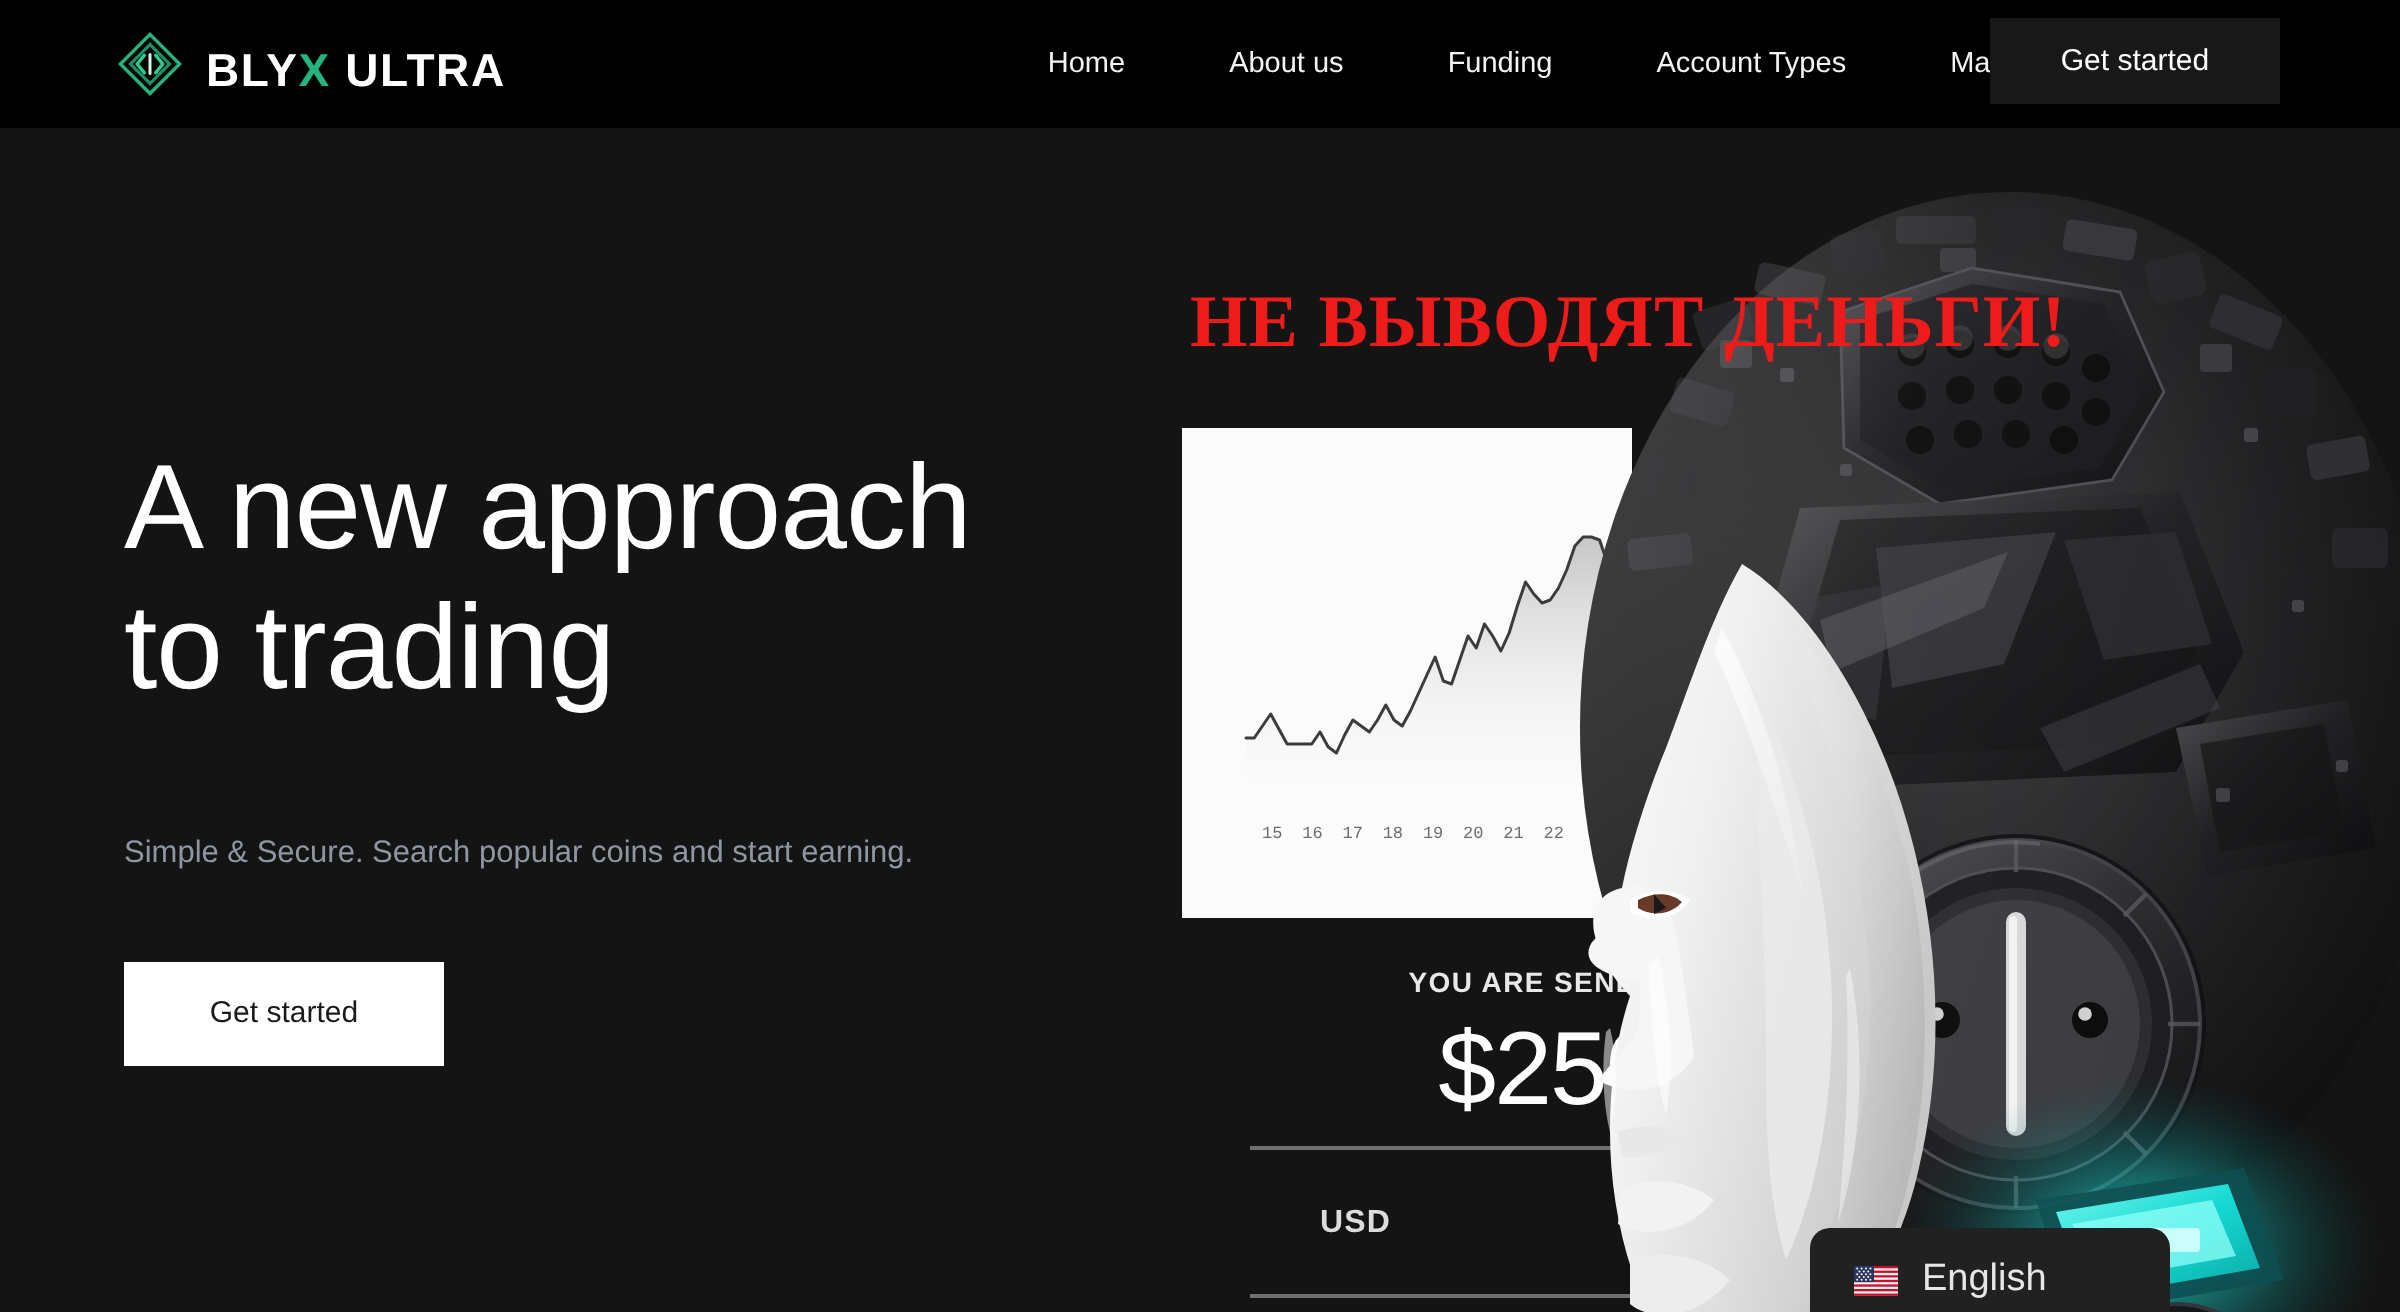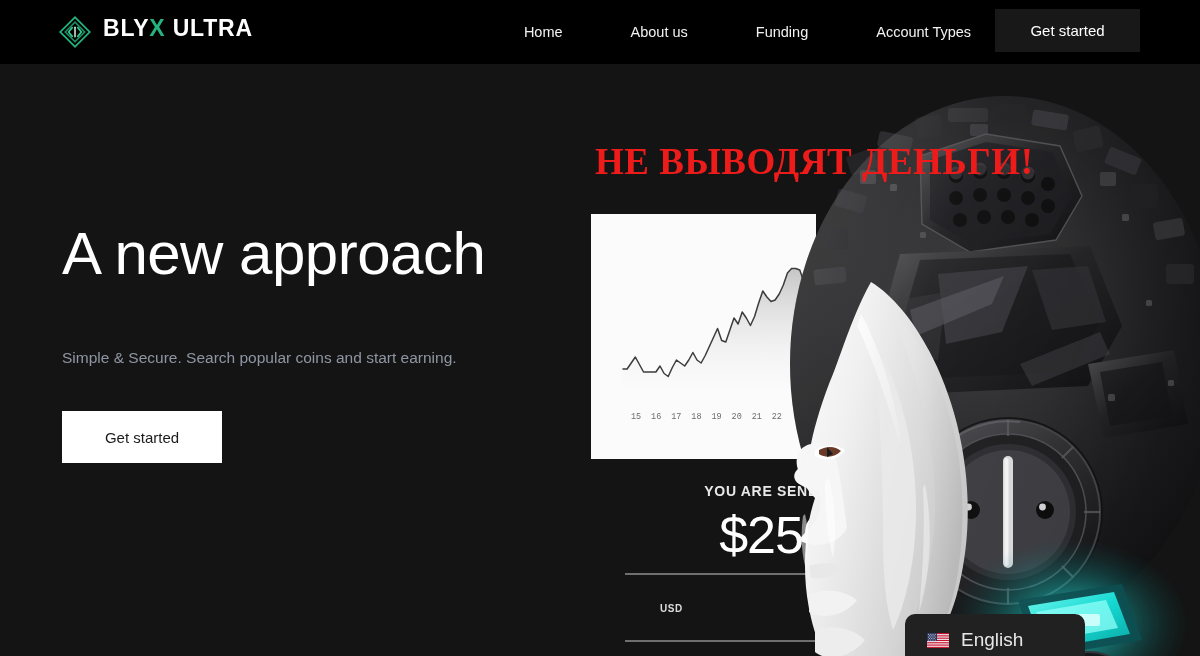--- a/index.html
+++ b/index.html
@@ -20,42 +20,42 @@
     width: 1200px;
     height: 64px;
     background: #000000;
     display: flex;
     align-items: center;
     z-index: 60;
   }
 
   .brand {
     display: flex;
-    align-items: flex-start;
+    align-items: flex-end;
     gap: 11px;
     margin-left: 58px;
   }
   .brand-mark {
     width: 34px;
     height: 34px;
     display: block;
   }
   .brand-text {
     font-size: 23px;
     font-weight: bold;
     letter-spacing: 0.8px;
     color: #ffffff;
     white-space: nowrap;
   }
   .brand-text .accent { color: #24b47e; }
 
   .main-nav {
     display: flex;
     align-items: center;
-    gap: 16px;
+    gap: 0;
     margin-left: 245px;
   }
   .nav-link {
     color: #f2f2f2;
     font-size: 14.5px;
     text-decoration: none;
     padding: 0 26px;
     white-space: nowrap;
     cursor: pointer;
   }
@@ -198,21 +198,21 @@
   }
   .send-rule-2 {
     margin-top: 8px;
     height: 2px;
     background: #6f6f6f;
     width: 300px;
   }
   .send-currency {
     margin-top: 28px;
     margin-left: 35px;
-    font-size: 10px;
+    font-size: 16px;
     font-weight: bold;
     letter-spacing: 0.6px;
     color: #dcdcdc;
   }
   .send-rule-3 {
     margin-top: 26px;
     height: 2px;
     background: #6f6f6f;
     width: 300px;
   }
@@ -297,20 +297,21 @@
   </nav>
 
   <button class="header-cta">Get started</button>
 </header>
 
 <section class="hero">
 
   <div class="hero-copy">
     <h1 class="hero-title">
       <span>A new approach</span><br>
+      <span>to trading</span>
     </h1>
     <p class="hero-sub">
       <br>
       <span>Simple &amp; Secure. Search popular coins and start earning.</span>
     </p>
     <button class="hero-cta">Get started</button>
   </div>
 
   <div class="warning-banner">НЕ ВЫВОДЯТ ДЕНЬГИ!</div>
 

